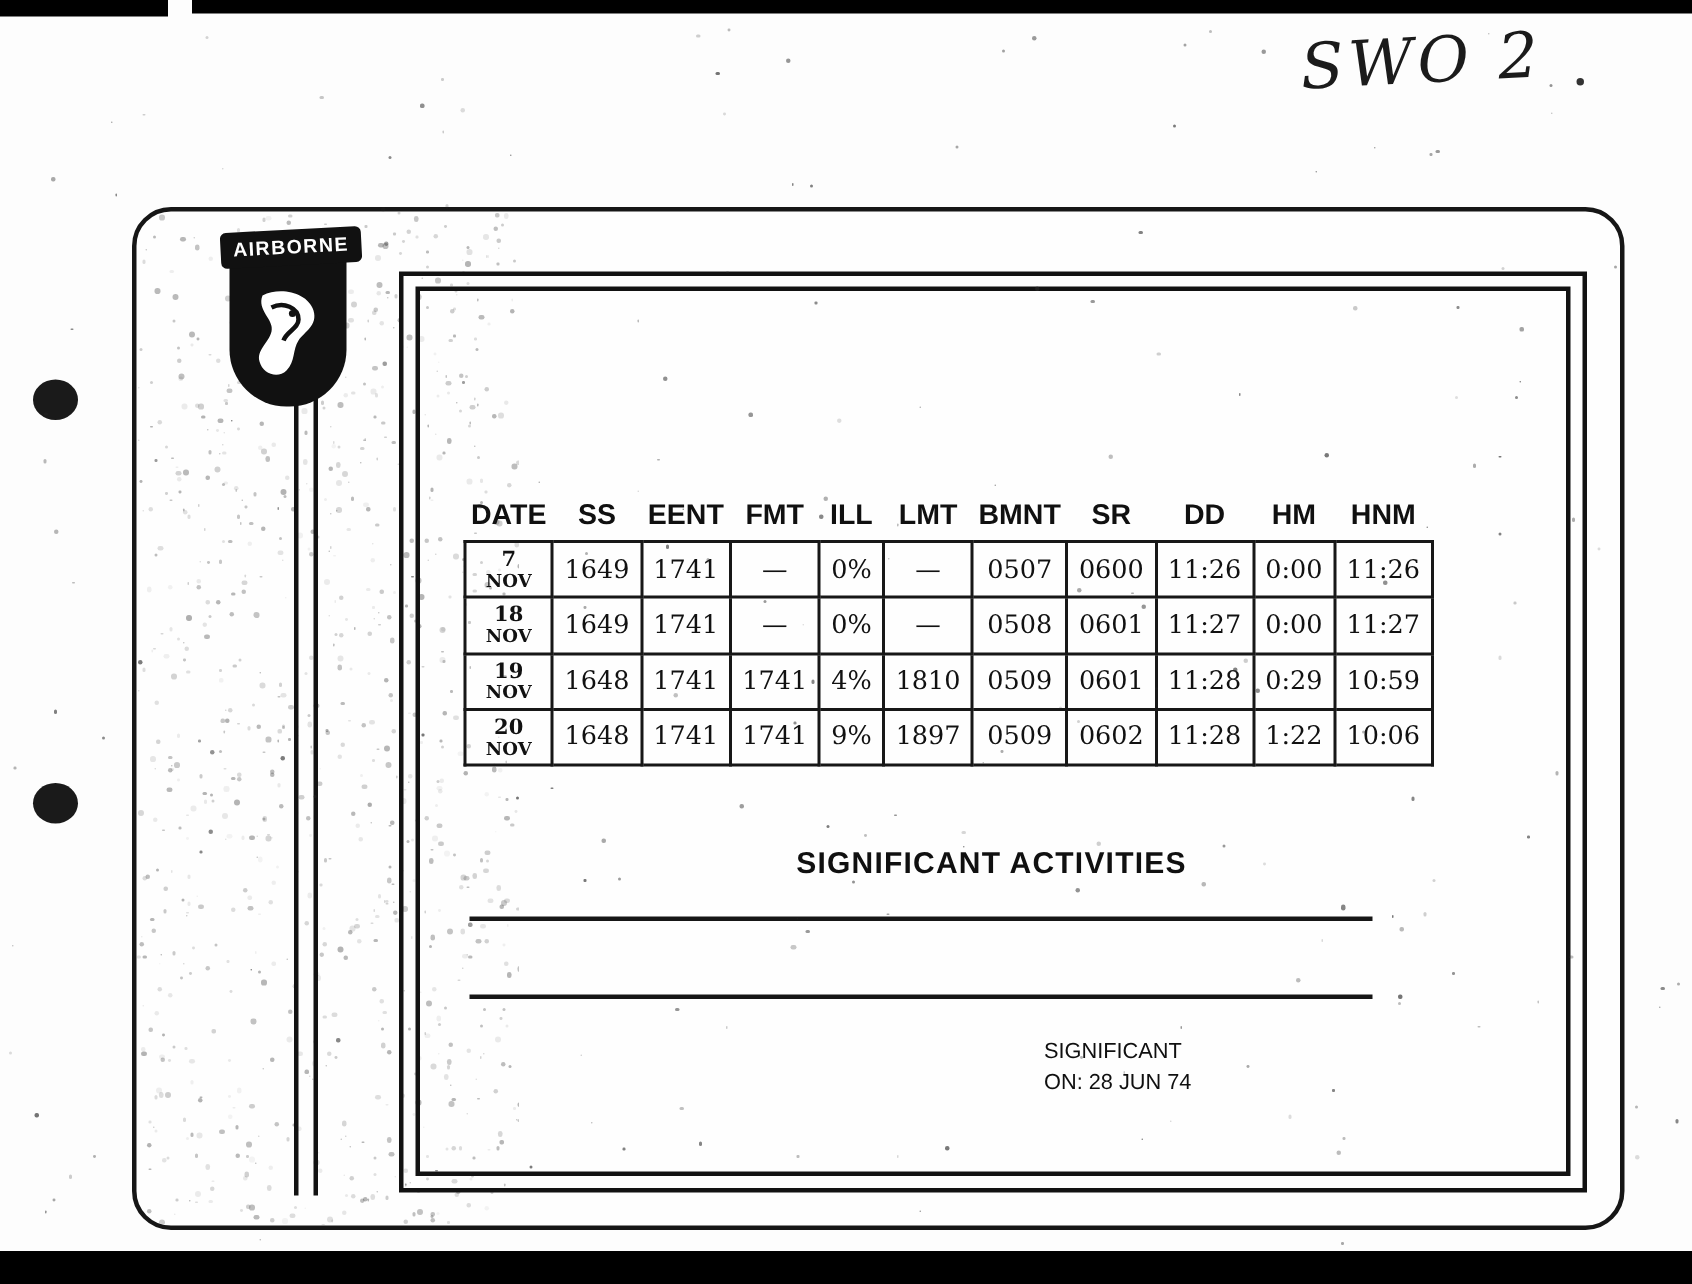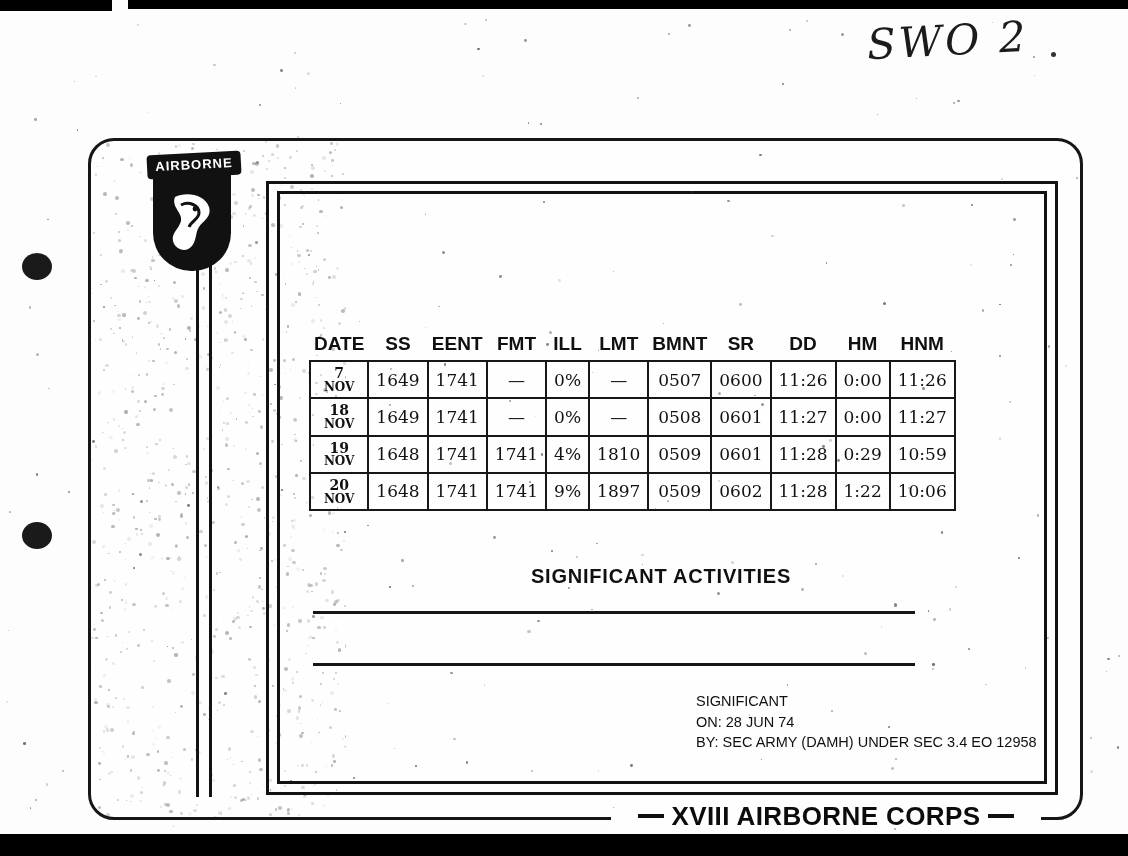--- a/index.html
+++ b/index.html
@@ -1310,28 +1310,22 @@
     </tbody>
   </table>
 
   <div class="sig-act">SIGNIFICANT ACTIVITIES</div>
   <div class="rule r1"></div>
   <div class="rule r2"></div>
 
   <div class="declass">
     <div>SIGNIFICANT</div>
     <div>ON: 28 JUN 74</div>
-    <div>BY: SEC ARMY (DAMH) UNDER SEC 3.4 EO 12958</div>
   </div>
 
-  <div class="banner">
-    <div class="banner-dash"></div>
-    <div class="banner-text">XVIII AIRBORNE CORPS</div>
-    <div class="banner-dash"></div>
-  </div>
 </div>
 
 <div class="speck" style="width: 2.44134px; height: 2.44134px; left: 343.831px; top: 530.636px; opacity: 0.65;"></div>
 <div class="speck" style="width: 2.49482px; height: 2.49482px; left: 759.283px; top: 153.612px; opacity: 0.59;"></div>
 <div class="speck" style="width: 2.556px; height: 2.556px; left: 933.459px; top: 618.324px; opacity: 0.32;"></div>
 <div class="speck" style="width: 2.74657px; height: 2.74657px; left: 216.813px; top: 487.495px; opacity: 0.27;"></div>
 <div class="speck" style="width: 1.45969px; height: 1.45969px; left: 888.383px; top: 726.471px; opacity: 0.57;"></div>
 <div class="speck" style="width: 1.24494px; height: 1.24494px; left: 530.597px; top: 611.693px; opacity: 0.33;"></div>
 <div class="speck" style="width: 1.6145px; height: 1.6145px; left: 415.392px; top: 765.354px; opacity: 0.59;"></div>
 <div class="speck" style="width: 1.92239px; height: 1.92239px; left: 483.523px; top: 684.161px; opacity: 0.24;"></div>

